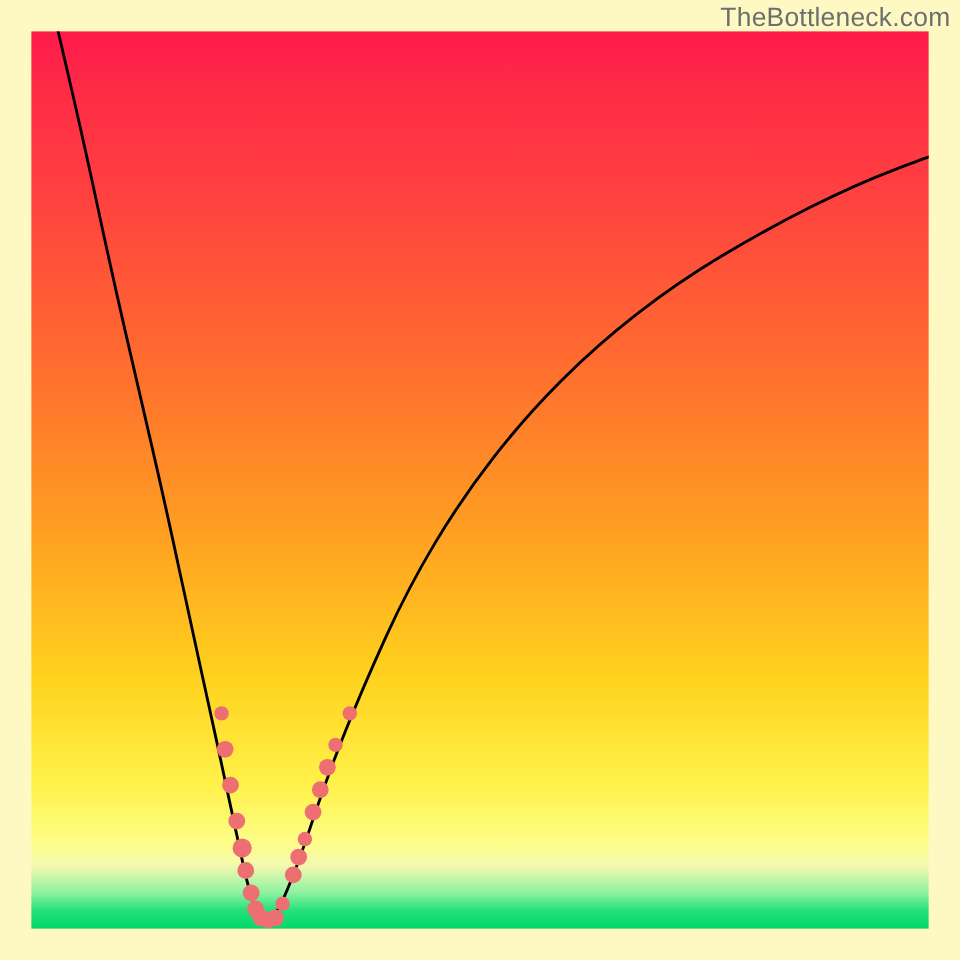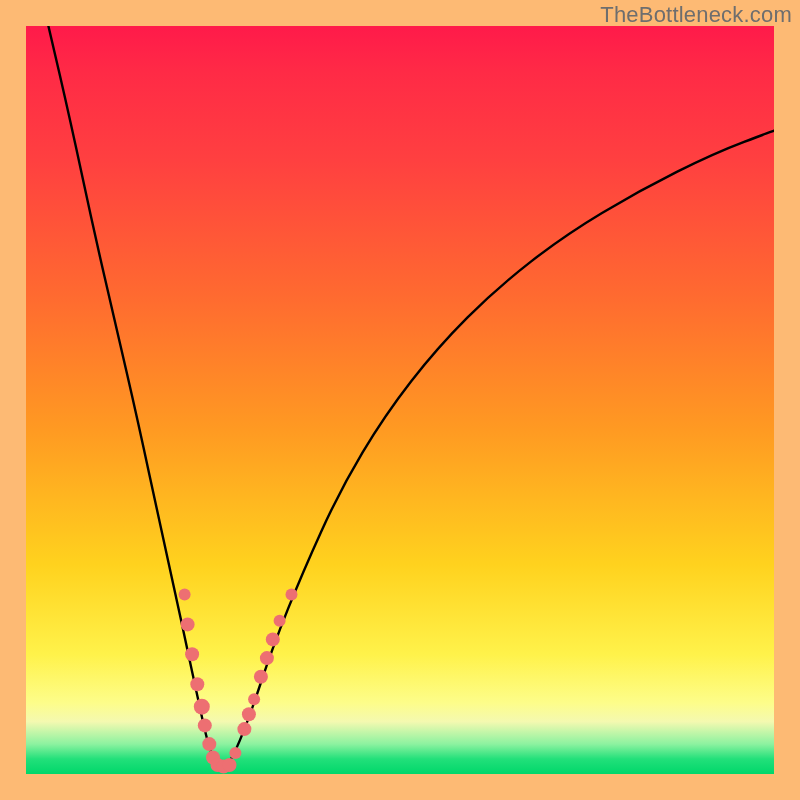--- a/index.html
+++ b/index.html
@@ -7,21 +7,21 @@
     padding: 0;
     width: 800px;
     height: 800px;
     background: #000;
     overflow: hidden;
     font-family: Arial, Helvetica, sans-serif;
   }
   .frame {
     position: absolute;
     inset: 0;
-    background: #fdba74;
+    background: #fef9c3;
   }
   .plot-area {
     position: absolute;
     left: 26px;
     top: 26px;
     width: 748px;
     height: 748px;
     overflow: hidden;
   }
   .gradient-bg {

